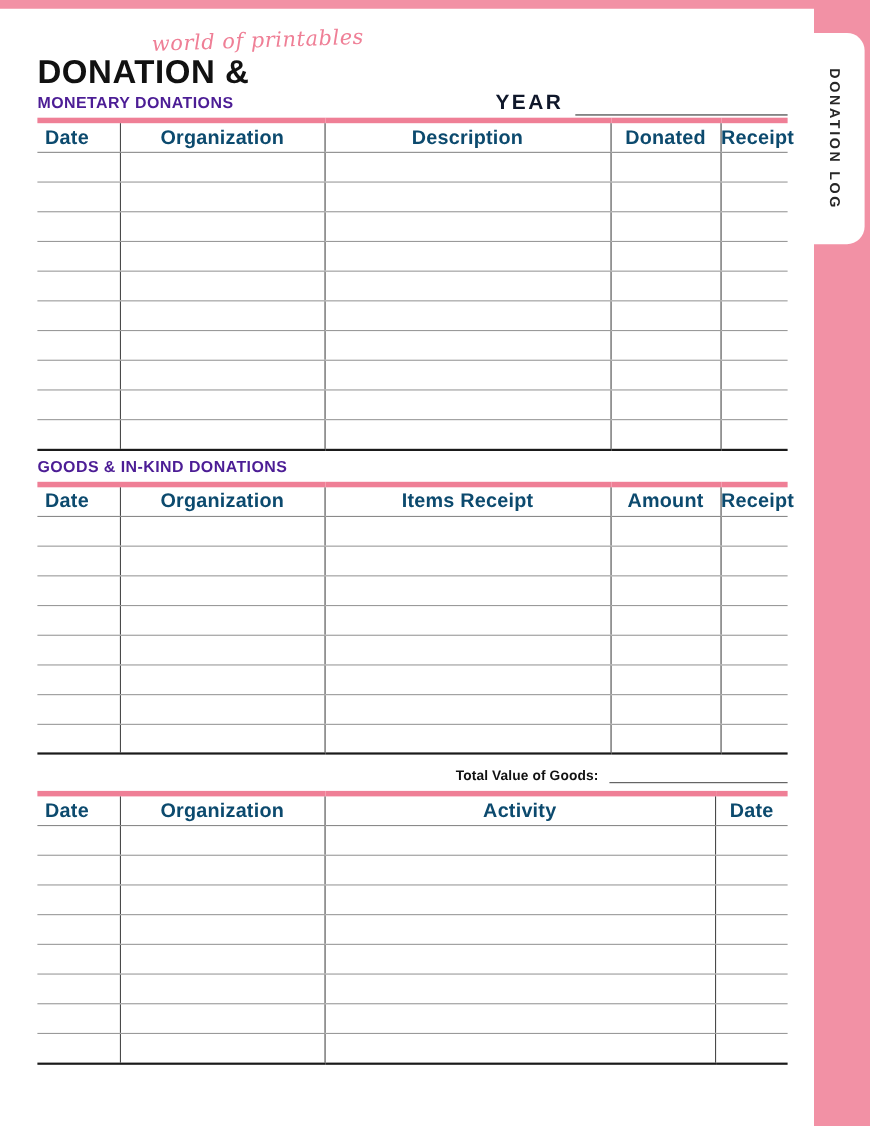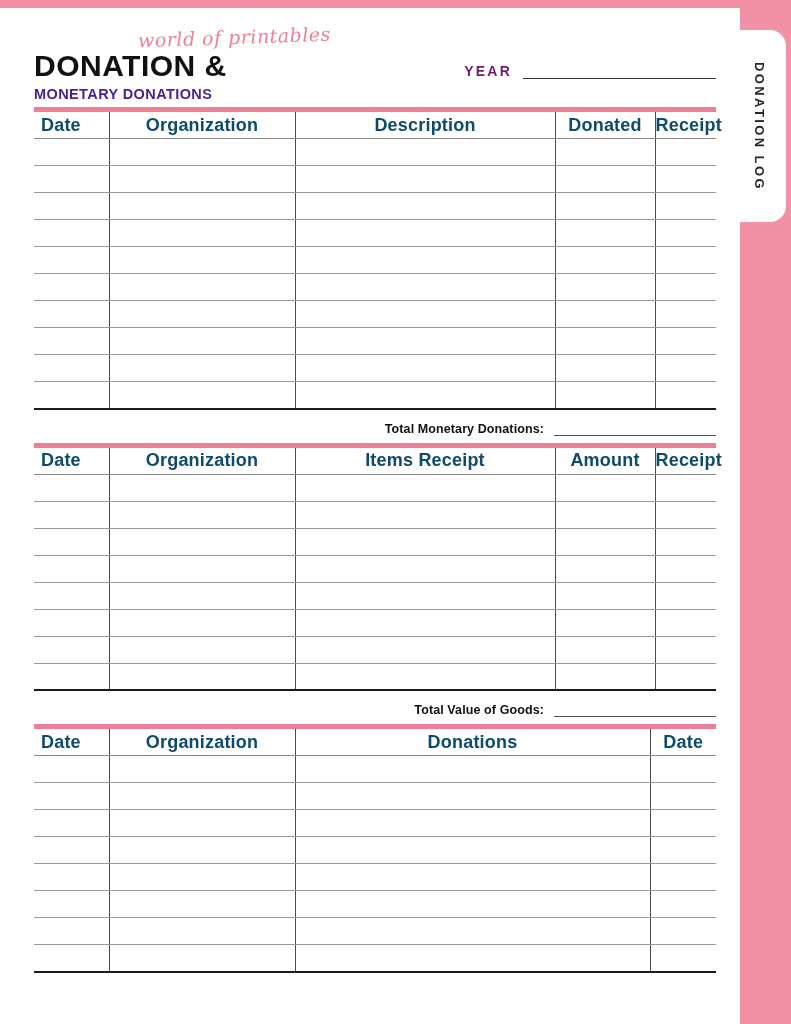--- a/index.html
+++ b/index.html
@@ -92,20 +92,21 @@
     letter-spacing: 0.5px;
     transform: rotate(-2deg);
   }
   .title-row {
     position: absolute;
     left: 0;
     top: 27px;
     width: 100%;
     display: flex;
     align-items: baseline;
+    flex-direction: column;
   }
   .title-bold {
     font-size: 30px;
     font-weight: 700;
     letter-spacing: 0.5px;
     color: #111111;
     white-space: nowrap;
   }
   .title-light {
     font-size: 30px;
@@ -115,24 +116,24 @@
     margin-left: 9px;
     white-space: nowrap;
   }
   .year-block {
     margin-left: auto;
     display: flex;
     align-items: flex-end;
     padding-bottom: 2px;
   }
   .year-label {
-    font-size: 14px;
+    font-size: 19px;
     font-weight: 700;
     letter-spacing: 2.2px;
-    color: #701a75;
+    color: #0f172a;
   }
   .year-line {
     width: 193px;
     border-bottom: 1.4px solid #333333;
     margin-left: 11px;
     height: 14px;
   }
 
   
   .section { margin-top: 2px; }
@@ -314,26 +315,23 @@
               </tr>
               <tr>
                 <td></td>
                 <td></td>
                 <td></td>
                 <td></td>
                 <td></td>
               </tr>
             </tbody>
           </table>
-          <div class="total-row">
-            <span class="total-label">Total Monetary Donations:</span>
-            <span class="total-line w-long"></span>
-          </div>
         </div>
         <div class="section spaced">
+          <div class="section-title">GOODS &amp; IN-KIND DONATIONS</div>
           <table class="log">
             <colgroup>
               <col style="width: 75px;">
               <col style="width: 186px;">
               <col style="width: 260px;">
               <col style="width: 100px;">
               <col style="width: auto;">
             </colgroup>
             <thead>
               <tr>
@@ -413,21 +411,21 @@
             <colgroup>
               <col style="width: 75px;">
               <col style="width: 186px;">
               <col style="width: auto;">
               <col style="width: 66px;">
             </colgroup>
             <thead>
               <tr>
                 <th class="c-date">Date</th>
                 <th class="c-mid">Organization</th>
-                <th class="c-mid">Donations</th>
+                <th class="c-mid">Activity</th>
                 <th class="c-mid">Date</th>
               </tr>
             </thead>
             <tbody>
               <tr>
                 <td></td>
                 <td></td>
                 <td></td>
                 <td></td>
               </tr>

